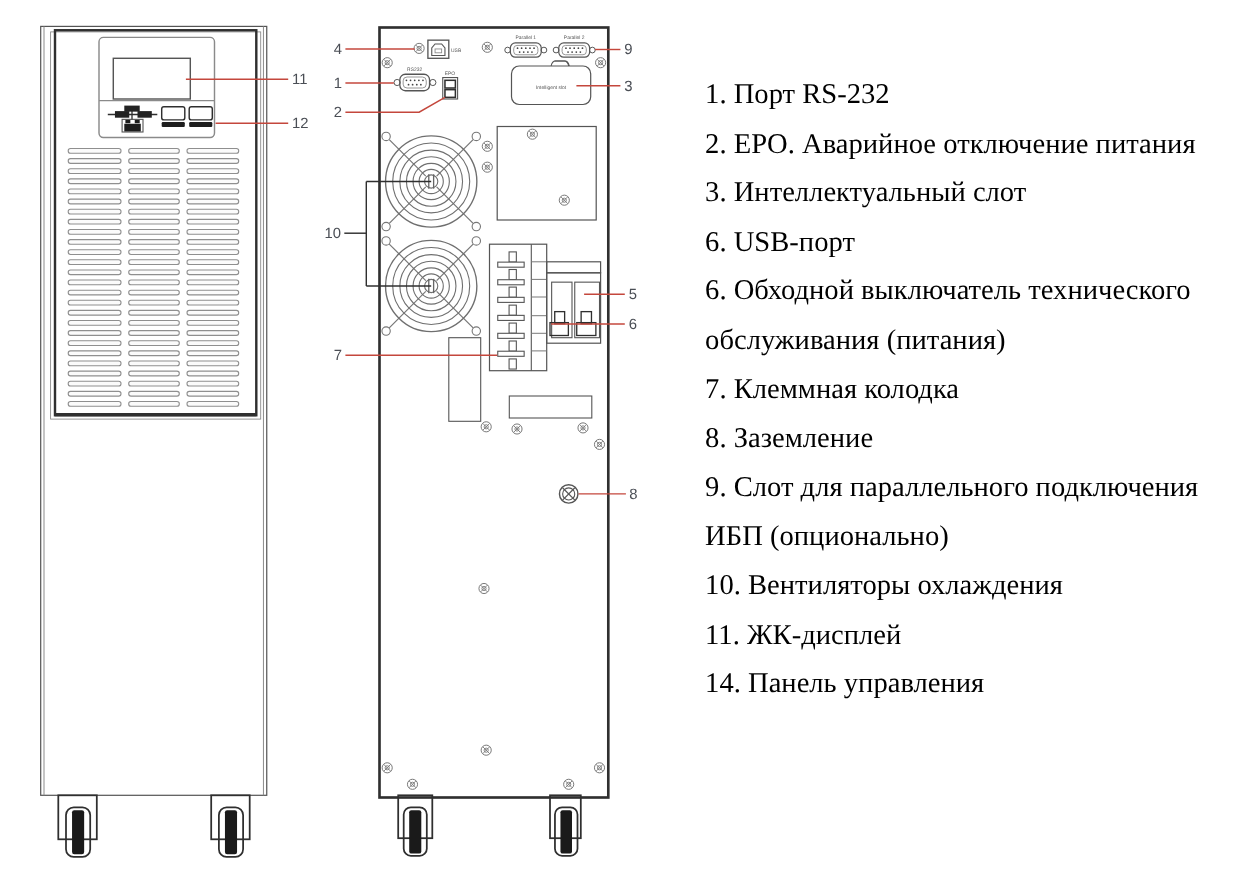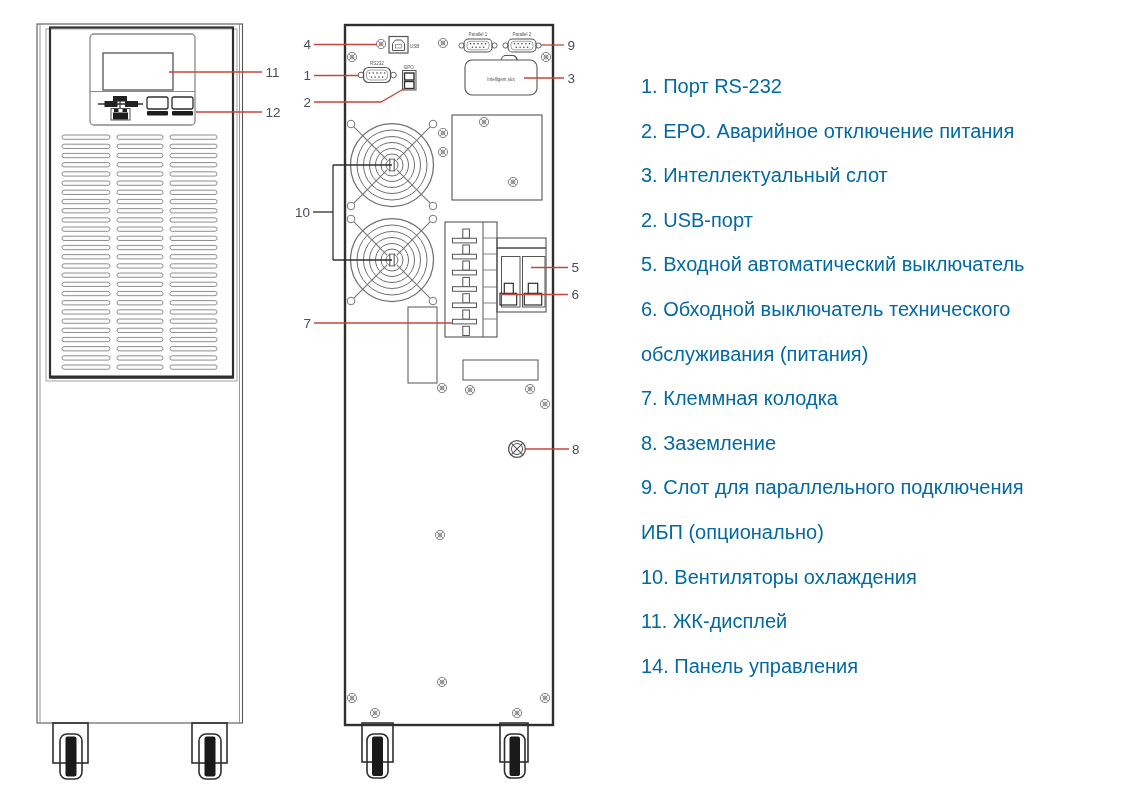--- a/index.html
+++ b/index.html
@@ -1,21 +1,21 @@
 <!DOCTYPE html>
 <html><head>
 <meta charset="utf-8">
 <style>
   html,body{margin:0;padding:0;background:#fff;}
   #page{position:relative;width:1130px;height:795px;background:#fff;overflow:hidden;
         font-family:"Liberation Sans",sans-serif;}
   #diagram-svg{position:absolute;left:0;top:0;}
   .legend{position:absolute;left:641px;top:64px;width:486px;}
-  .legend-line{font-size:20px;line-height:44.6px;height:44.6px;white-space:nowrap;
-               color:#0369a1;font-family:Liberation Sans, sans-serif;}
+  .legend-line{font-size:26px;line-height:44.6px;height:44.6px;white-space:nowrap;
+               color:#000000;font-family:Liberation Serif, serif;}
   
   .ln{stroke:#2f2f2f;fill:none;}
   .ln-md{stroke:#555;fill:none;}
   .ln-lt{stroke:#8a8a8a;fill:none;}
   .callout{stroke:#c4473c;stroke-width:1.3;fill:none;}
   .callout-black{stroke:#2f2f2f;stroke-width:1.3;fill:none;}
   .num{font-size:13.5px;fill:#4a4e55;font-family:"Liberation Sans",sans-serif;}
   .tiny{font-size:4.5px;fill:#555;font-family:"Liberation Sans",sans-serif;}
 </style>
 </head>
@@ -468,22 +468,21 @@
       <text x="571.5" y="299" class="num">6</text>
       <line x1="526" y1="449" x2="569" y2="449" class="callout"></line>
       <text x="572" y="453.5" class="num">8</text>
     </g>
   </svg>
 
   <div class="legend" id="legend-list">
       <div class="legend-line">1. Порт RS-232</div>
       <div class="legend-line">2. EPO. Аварийное отключение питания</div>
       <div class="legend-line">3. Интеллектуальный слот</div>
-      <div class="legend-line">2. USB-порт</div>
-      <div class="legend-line">5. Входной автоматический выключатель</div>
+      <div class="legend-line">6. USB-порт</div>
       <div class="legend-line">6. Обходной выключатель технического</div>
       <div class="legend-line">обслуживания (питания)</div>
       <div class="legend-line">7. Клеммная колодка</div>
       <div class="legend-line">8. Заземление</div>
       <div class="legend-line">9. Слот для параллельного подключения</div>
       <div class="legend-line">ИБП (опционально)</div>
       <div class="legend-line">10. Вентиляторы охлаждения</div>
       <div class="legend-line">11. ЖК-дисплей</div>
       <div class="legend-line">14. Панель управления</div>
     </div>

